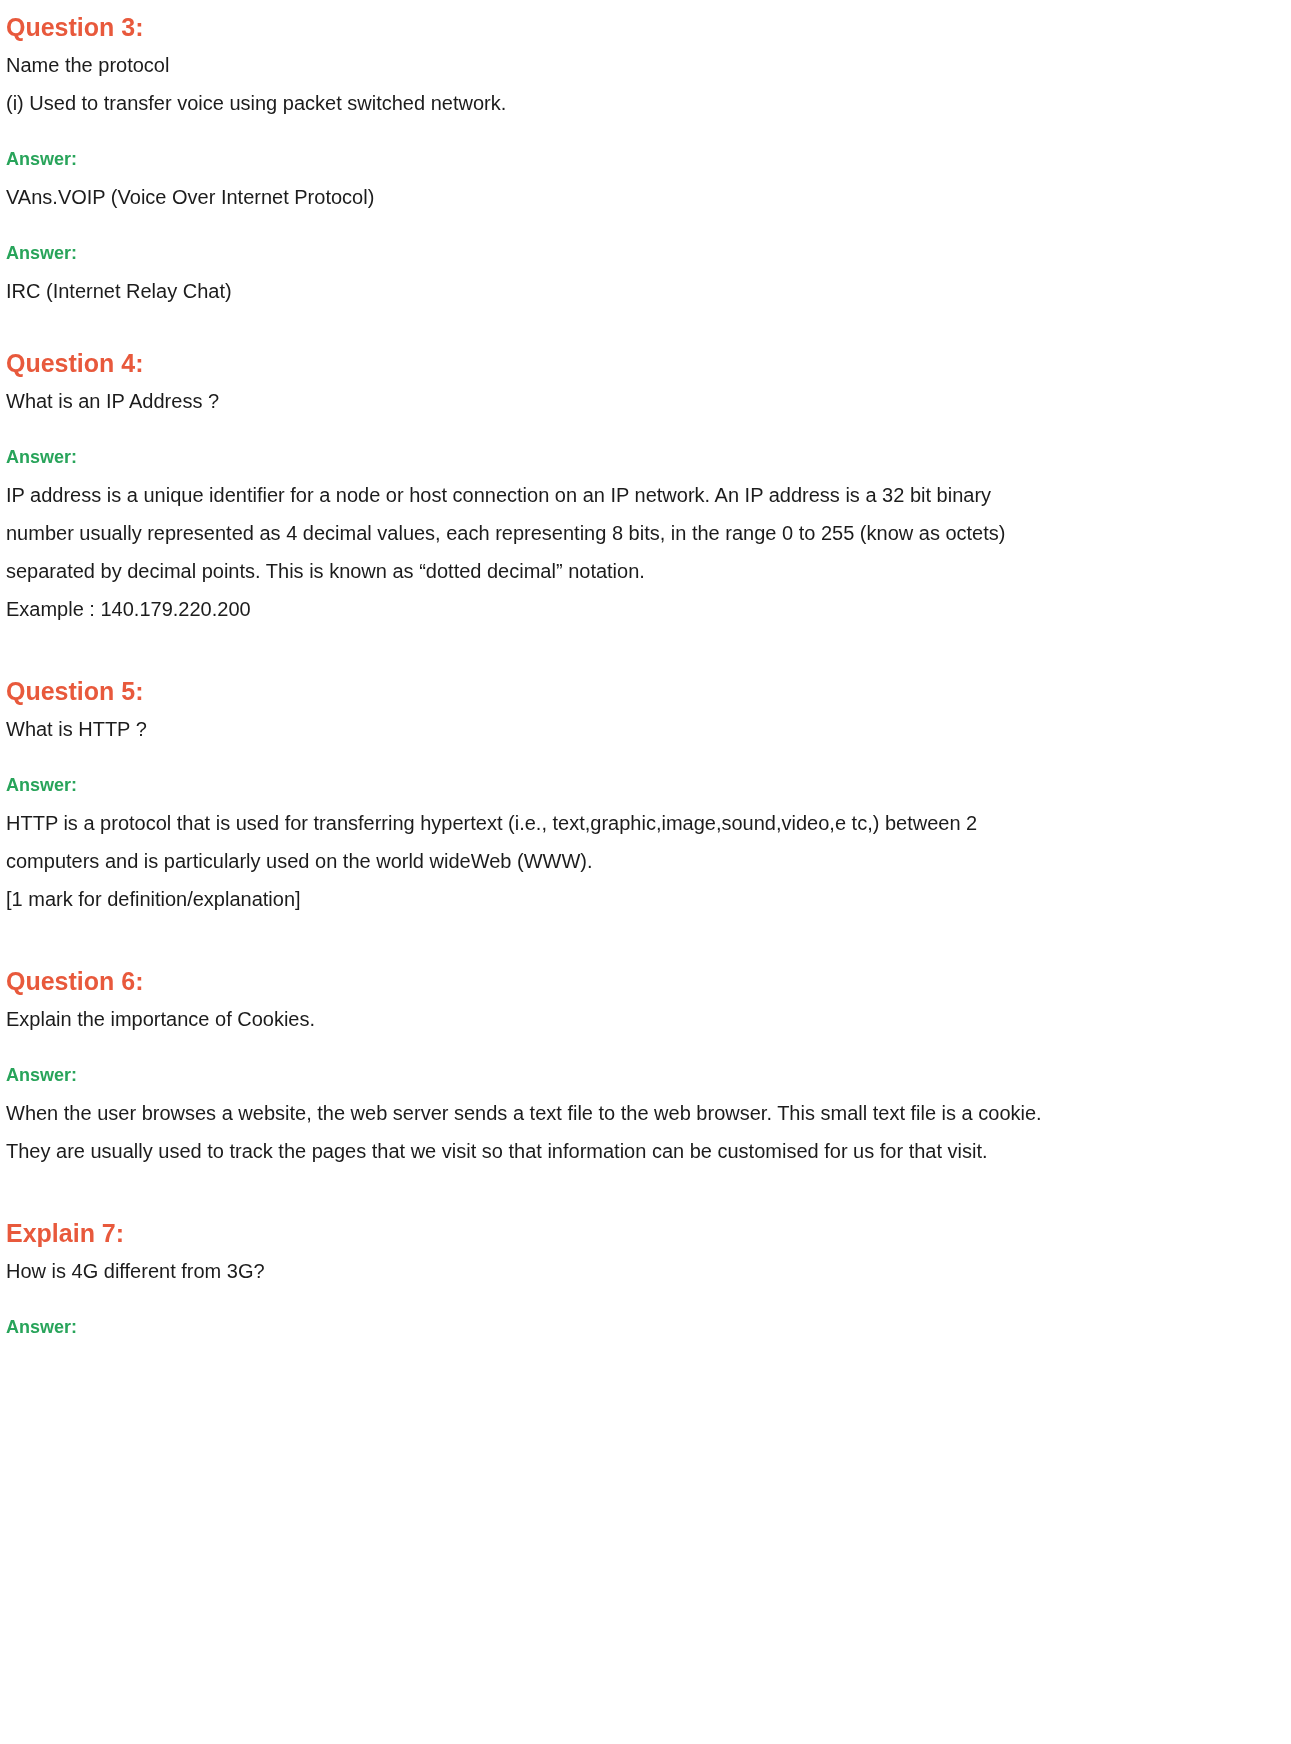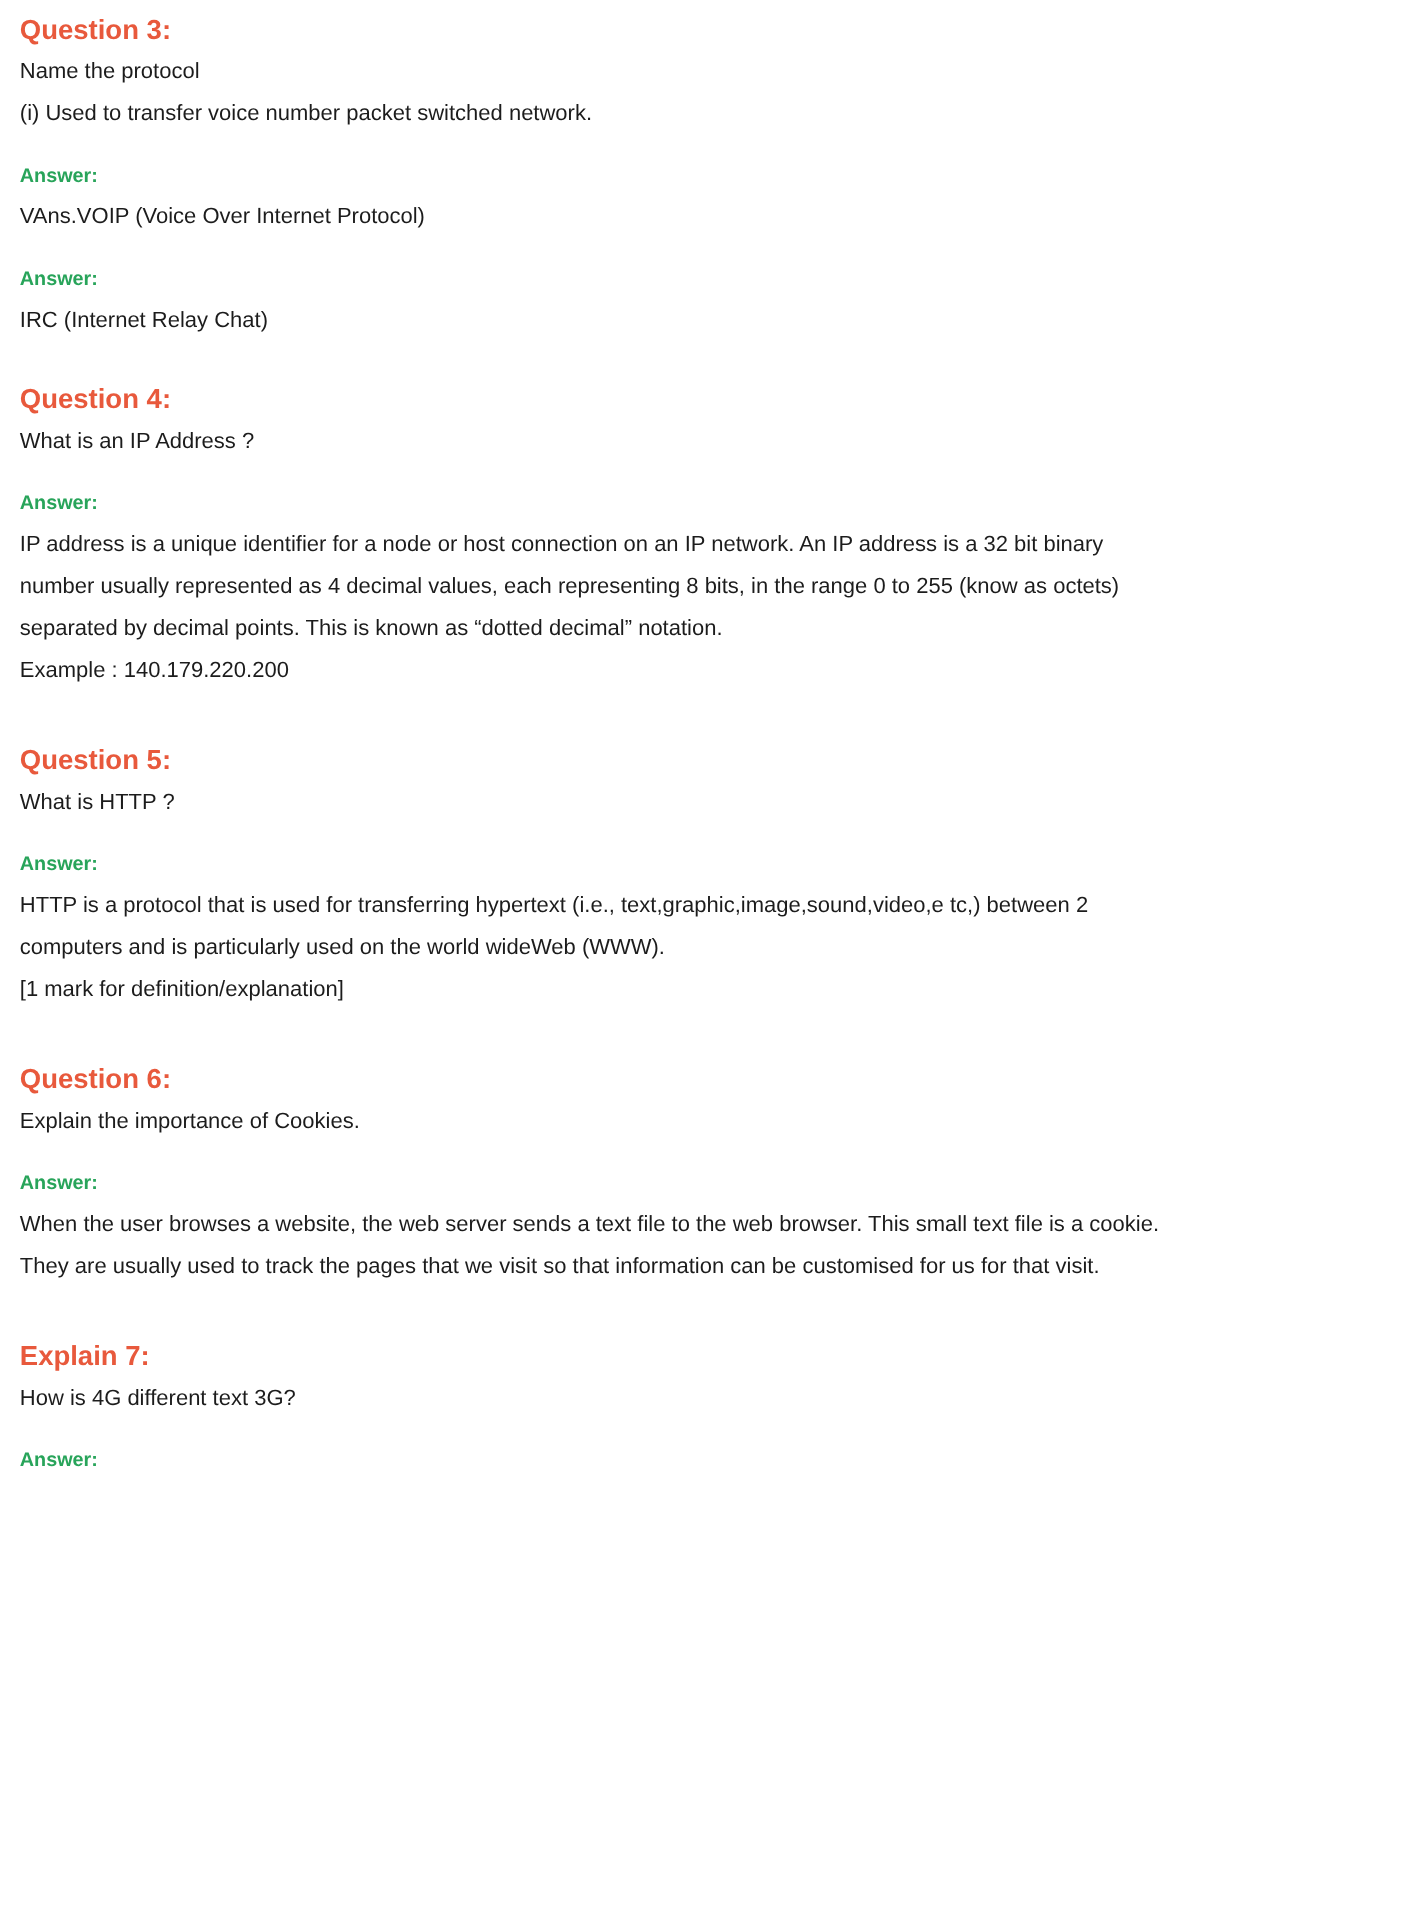--- a/index.html
+++ b/index.html
@@ -10,21 +10,21 @@
   body {
     width: 1291px;
     min-height: 1744px;
     font-family: "Liberation Sans", sans-serif;
     color: #1a1a1a;
   }
   .page {
     width: 1065px;
     min-height: 1744px;
     box-sizing: border-box;
-    padding: 8px 10px 0 18px;
+    padding: 8px 10px 0 6px;
     background: #ffffff;
   }
   .block {
     margin: 0;
   }
   .q-head {
     color: #e8593c;
     font-weight: bold;
     font-size: 25px;
     line-height: 38px;
@@ -54,21 +54,21 @@
     height: 44px;
   }
 </style>
 </head>
 <body>
 
 <div class="page">
   <div id="content">
       <p class="q-head block">Question 3:</p>
       <p class="body-text block">Name the protocol</p>
-      <p class="body-text block">(i) Used to transfer voice number packet switched network.</p>
+      <p class="body-text block">(i) Used to transfer voice using packet switched network.</p>
       <div class="gap-sm"></div>
       <p class="a-head block">Answer:</p>
       <p class="body-text block">VAns.VOIP (Voice Over Internet Protocol)</p>
       <div class="gap-sm"></div>
       <p class="a-head block">Answer:</p>
       <p class="body-text block">IRC (Internet Relay Chat)</p>
       <div class="gap-md"></div>
       <p class="q-head block">Question 4:</p>
       <p class="body-text block">What is an IP Address ?</p>
       <div class="gap-sm"></div>
@@ -83,17 +83,17 @@
       <p class="body-text block">HTTP is a protocol that is used for transferring hypertext (i.e., text,graphic,image,sound,video,e tc,) between 2 computers and is particularly used on the world wideWeb (WWW).</p>
       <p class="body-text block">[1 mark for definition/explanation]</p>
       <div class="gap-lg"></div>
       <p class="q-head block">Question 6:</p>
       <p class="body-text block">Explain the importance of Cookies.</p>
       <div class="gap-sm"></div>
       <p class="a-head block">Answer:</p>
       <p class="body-text block">When the user browses a website, the web server sends a text file to the web browser. This small text file is a cookie. They are usually used to track the pages that we visit so that information can be customised for us for that visit.</p>
       <div class="gap-lg"></div>
       <p class="q-head block">Explain 7:</p>
-      <p class="body-text block">How is 4G different text 3G?</p>
+      <p class="body-text block">How is 4G different from 3G?</p>
       <div class="gap-sm"></div>
       <p class="a-head block">Answer:</p>
     </div>
 </div>
 
 </body></html>

